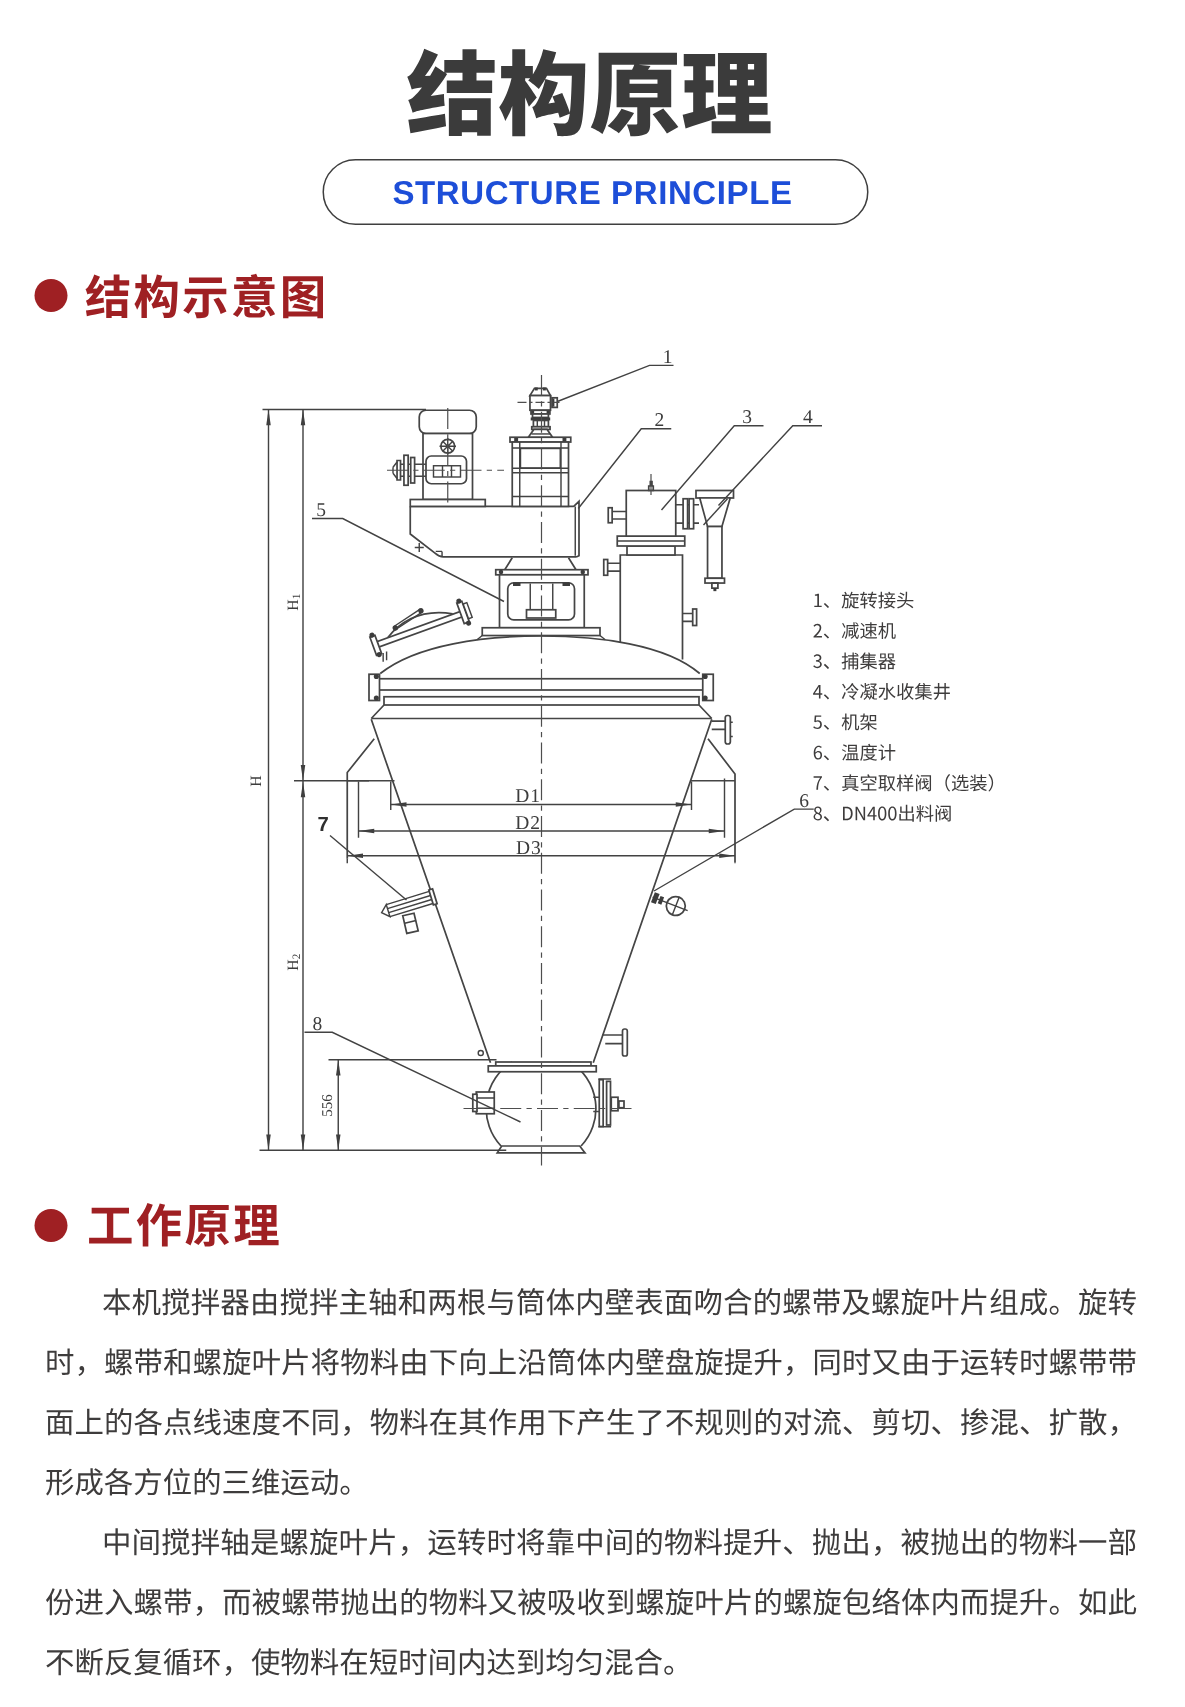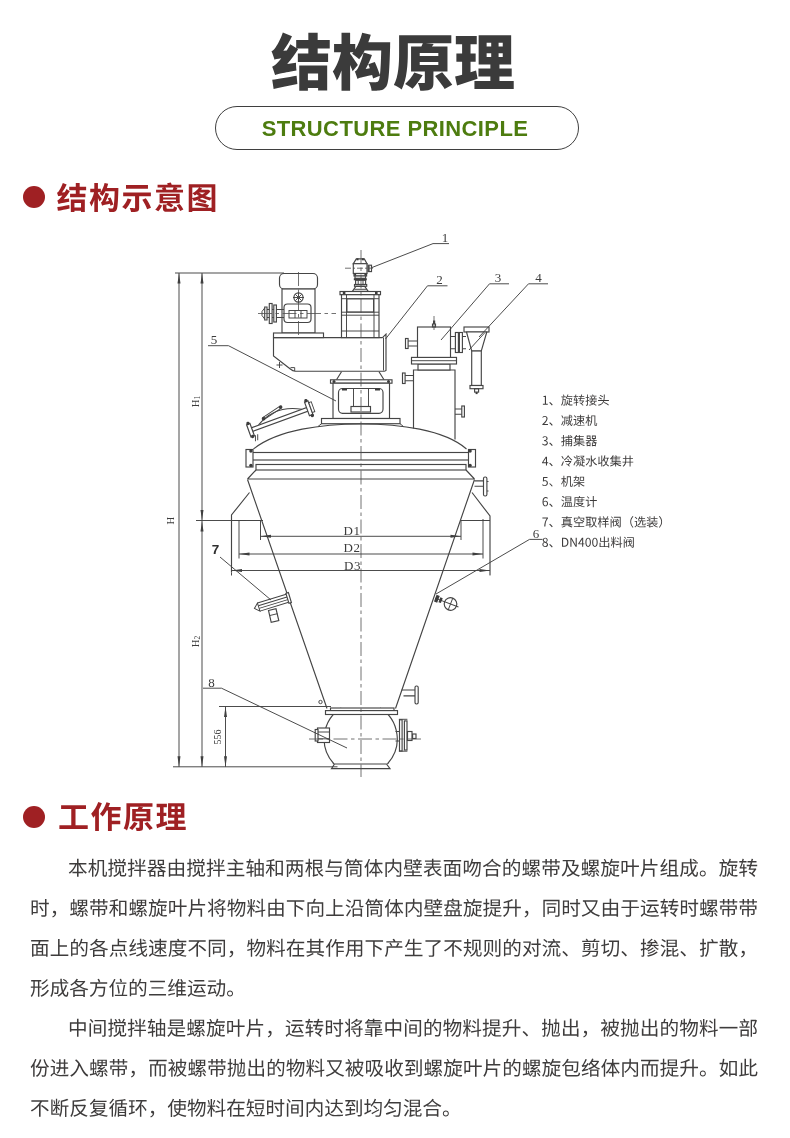--- a/index.html
+++ b/index.html
@@ -11,21 +11,21 @@
 .s0{fill:none;stroke:#424242;stroke-width:0.95;}
 .wf{fill:#ffffff;}
 .sd{fill:#3c3c3c;stroke:none;}
 .sd2{fill:none;stroke:#3c3c3c;stroke-width:2.2;}
 .cl{fill:none;stroke:#4e4e4e;stroke-width:0.8;stroke-dasharray:14 3.5 3.5 3.5;}
 .cl2{fill:none;stroke:#4e4e4e;stroke-width:0.8;stroke-dasharray:6 2 2 2;}
 .ar{fill:#3f3f3f;stroke:none;}
 .lb{fill:#3c3c3c;font-family:"Liberation Serif",serif;}
 .lb7{fill:#2f2f2f;font-family:"Liberation Sans",sans-serif;font-weight:bold;}
 .pill{position:absolute;left:215px;top:106px;width:362px;height:42px;border:1.4px solid #3f3f3f;border-radius:22px;}
-.pt{position:absolute;left:0;top:116px;width:790px;text-align:center;font-family:"Liberation Sans",sans-serif;font-weight:bold;font-size:22px;letter-spacing:0.4px;color:#4d7c0f;}
+.pt{position:absolute;left:0;top:116px;width:790px;text-align:center;font-family:"Liberation Sans",sans-serif;font-weight:bold;font-size:22px;letter-spacing:0.4px;color:#1d4ed8;}
 .bullet{position:absolute;width:22px;height:22px;border-radius:50%;background:#9f2023;}
 </style></head>
 <body>
 <div id="page">
 <div class="pill"></div>
 <div class="pt">STRUCTURE PRINCIPLE</div>
 <div class="bullet" style="left:23px;top:186px;"></div>
 <div class="bullet" style="left:22.5px;top:805.5px;"></div>
 <svg width="790" height="1138" viewBox="0 0 790 1138">
 <defs>

